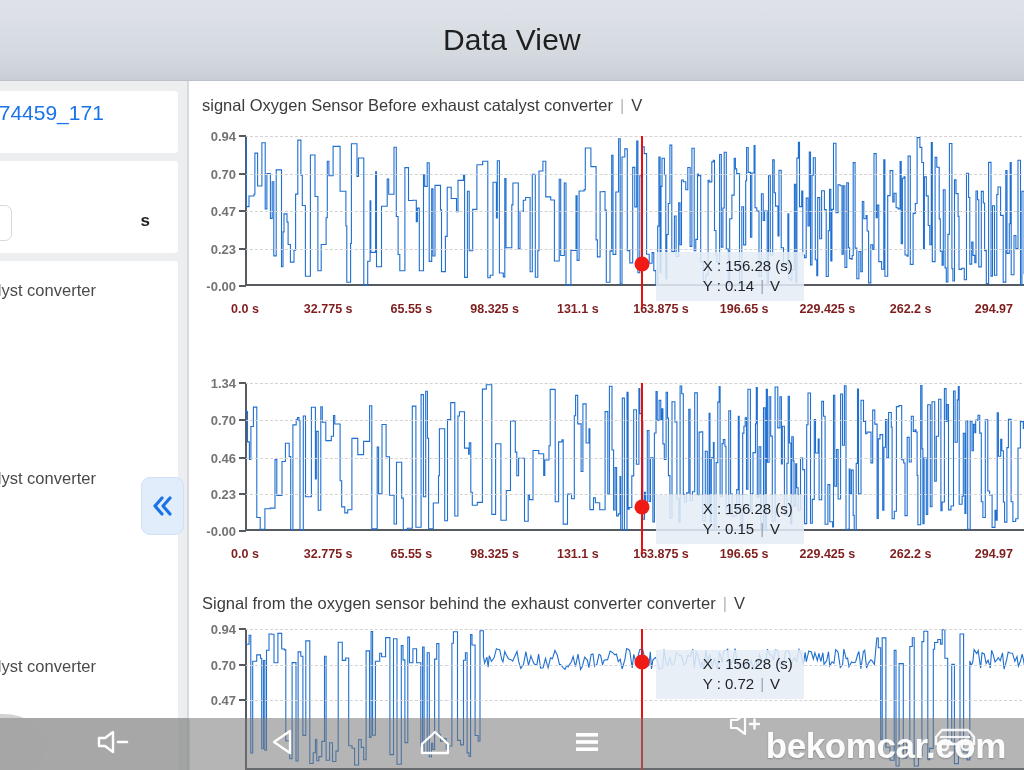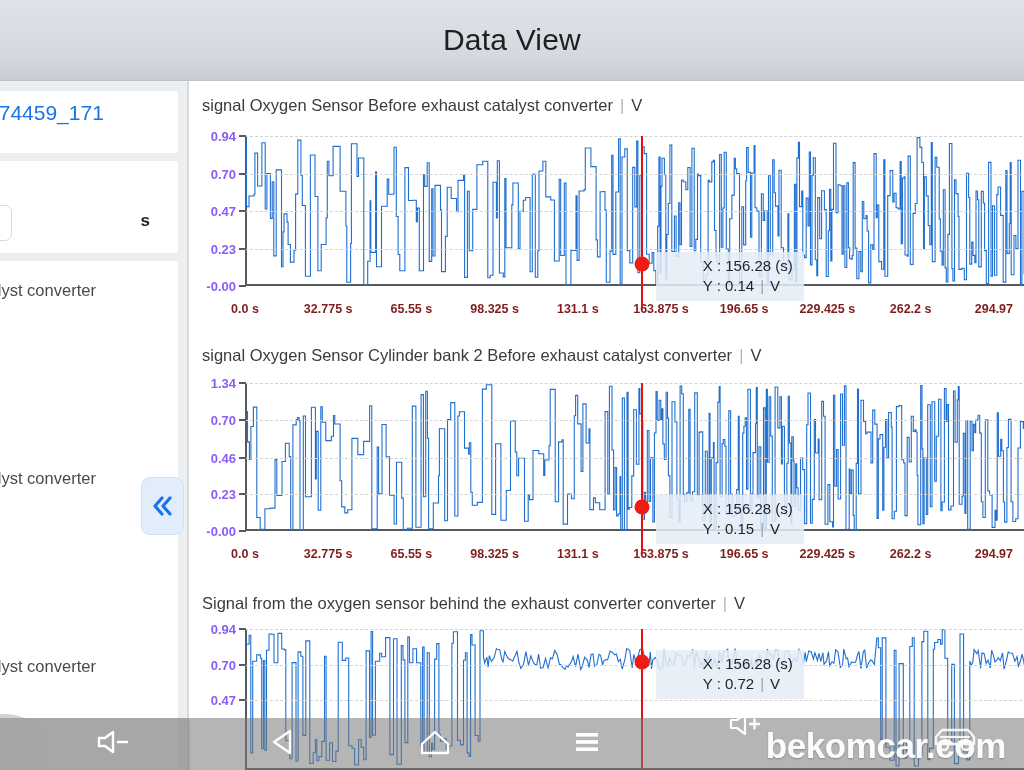--- a/index.html
+++ b/index.html
@@ -117,21 +117,21 @@
   .gridline {
     position: absolute; left: 0; width: 100%; height: 0;
     border-top: 1px dashed #d3d3d3;
   }
   .tickmark {
     position: absolute; left: -6px; width: 7px; height: 2px; background: #555b61;
   }
   .ylabel {
     position: absolute; right: 100%; margin-right: 9px;
     transform: translateY(-50%);
-    font-size: 13px; font-weight: bold; color: #8b5cf6; white-space: nowrap;
+    font-size: 13px; font-weight: bold; color: #737373; white-space: nowrap;
   }
   .xlabel {
     position: absolute; top: 100%; margin-top: 16px;
     transform: translateX(-50%);
     font-size: 12.5px; font-weight: bold; color: #7f1d1d; white-space: nowrap;
   }
   .wave { position: absolute; left: 0; top: 0; width: 100%; height: 100%; }
   .wave svg { display: block; width: 100%; height: 100%; }
 
   .cursor-line {
@@ -276,23 +276,20 @@
               <div class="cursor-dot" style="left: 396.75px; top: 127.66px;"></div>
               <div class="tooltip" style="left: 410.75px; top: 115.66px;">
                 <div class="row">X : 156.28 (s)</div>
                 <div class="row"><span>Y : 0.14</span><span class="divider">|</span><span>V</span></div>
               </div>
             </div>
         </div>
       </div>
 
       <div class="chart-block cb1">
-        <div class="chart-title">
-          <span>signal Oxygen Sensor Cylinder bank 2 Before exhaust catalyst converter</span><span class="sep">|</span><span class="unit">V</span>
-        </div>
         <div class="plot p1">
           <div class="axis-y-line"></div>
           <div class="axis-x-line"></div>
           <div class="wave">
               <svg viewBox="0 0 787 148" preserveAspectRatio="none">
                 <path d="M0.0 28.6 L2.5 28.6 L2.5 58.9 L4.4 58.9 L4.4 76.4 L5.9 76.4 L5.9 43.5 L8.4 43.5 L8.4 24.1 L11.8 24.1 L11.8 134.5 L15.2 134.5 L15.2 146.2 L19.9 146.2 L19.9 125.7 L25.1 125.7 L25.1 125.1 L30.0 125.1 L30.0 76.6 L31.8 76.6 L31.8 112.4 L37.0 112.4 L37.0 78.5 L40.4 78.5 L40.4 60.2 L44.2 60.2 L44.2 73.6 L45.7 73.6 L45.7 146.6 L47.9 146.6 L47.9 41.9 L51.2 41.9 L51.2 36.6 L52.5 36.6 L52.5 34.6 L54.0 34.6 L54.0 37.6 L55.0 37.6 L55.0 146.9 L58.3 146.9 L58.3 33.0 L60.5 33.0 L60.5 113.7 L66.4 113.7 L66.4 24.3 L70.4 24.3 L70.4 96.0 L71.3 96.0 L71.3 48.4 L73.2 48.4 L73.2 127.3 L75.8 127.3 L75.8 23.8 L77.3 23.8 L77.3 39.3 L80.8 39.3 L80.8 57.6 L86.3 57.6 L86.3 53.3 L88.5 53.3 L88.5 32.5 L89.8 32.5 L89.8 41.0 L95.1 41.0 L95.1 97.7 L96.7 97.7 L96.7 123.9 L99.8 123.9 L99.8 129.9 L102.7 129.9 L102.7 126.8 L106.9 126.8 L106.9 55.4 L112.8 55.4 L112.8 71.6 L118.6 71.6 L118.6 58.4 L124.6 58.4 L124.6 22.7 L126.8 22.7 L126.8 145.9 L132.2 145.9 L132.2 64.0 L133.6 64.0 L133.6 110.9 L137.0 110.9 L137.0 41.5 L141.1 41.5 L141.1 73.7 L144.5 73.7 L144.5 112.2 L149.1 112.2 L149.1 141.0 L151.5 141.0 L151.5 79.3 L156.7 79.3 L156.7 115.1 L158.3 115.1 L158.3 147.9 L162.3 147.9 L162.3 145.2 L167.3 145.2 L167.3 23.1 L170.9 23.1 L170.9 144.2 L176.1 144.2 L176.1 11.6 L178.4 11.6 L178.4 113.7 L180.7 113.7 L180.7 8.3 L182.4 8.3 L182.4 55.3 L183.6 55.3 L183.6 145.7 L188.3 145.7 L188.3 120.0 L193.5 120.0 L193.5 92.7 L194.4 92.7 L194.4 45.7 L199.7 45.7 L199.7 137.8 L202.5 137.8 L202.5 36.6 L205.7 36.6 L205.7 19.6 L209.8 19.6 L209.8 133.0 L212.9 133.0 L212.9 33.0 L214.4 33.0 L214.4 28.7 L219.5 28.7 L219.5 65.1 L223.6 65.1 L223.6 71.2 L224.3 71.2 L224.3 59.9 L225.8 59.9 L225.8 109.3 L227.3 109.3 L227.3 122.3 L232.3 122.3 L232.3 119.4 L237.4 119.4 L237.4 6.1 L241.3 6.1 L241.3 1.7 L246.8 1.7 L246.8 131.4 L250.6 131.4 L250.6 60.7 L255.9 60.7 L255.9 137.2 L261.3 137.2 L261.3 107.5 L265.5 107.5 L265.5 37.9 L270.3 37.9 L270.3 69.1 L271.8 69.1 L271.8 92.8 L273.6 92.8 L273.6 75.3 L279.5 75.3 L279.5 138.3 L283.2 138.3 L283.2 112.0 L284.5 112.0 L284.5 116.6 L288.0 116.6 L288.0 67.5 L293.8 67.5 L293.8 70.8 L298.7 70.8 L298.7 92.4 L299.8 92.4 L299.8 77.0 L304.0 77.0 L304.0 62.8 L305.2 62.8 L305.2 6.4 L310.2 6.4 L310.2 118.8 L313.6 118.8 L313.6 58.9 L317.0 58.9 L317.0 56.7 L318.2 56.7 L318.2 141.1 L322.5 141.1 L322.5 111.1 L326.5 111.1 L326.5 115.8 L329.3 115.8 L329.3 32.8 L330.6 32.8 L330.6 12.4 L332.7 12.4 L332.7 40.9 L336.1 40.9 L336.1 88.5 L337.9 88.5 L337.9 20.9 L341.1 20.9 L341.1 60.0 L344.0 60.0 L344.0 45.8 L344.9 45.8 L344.9 126.6 L348.5 126.6 L348.5 114.9 L350.4 114.9 L350.4 119.8 L354.7 119.8 L354.7 126.7 L360.1 126.7 L360.1 28.6 L362.8 28.6 L362.8 111.0 L364.4 111.0 L364.4 3.2 L367.0 3.2 L367.0 67.0 L368.6 67.0 L368.6 127.0 L370.1 127.0 L370.1 84.6 L371.6 84.6 L371.6 132.9 L373.3 132.9 L373.3 130.9 L375.0 130.9 L375.0 93.6 L375.7 93.6 L375.7 146.6 L377.3 146.6 L377.3 15.1 L379.4 15.1 L379.4 147.3 L382.0 147.3 L382.0 9.3 L383.1 9.3 L383.1 126.1 L384.2 126.1 L384.2 124.5 L386.8 124.5 L386.8 92.9 L388.7 92.9 L388.7 26.8 L391.4 26.8 L391.4 81.2 L393.9 81.2 L393.9 5.6 L394.8 5.6 L394.8 30.6 L396.9 30.6 L396.9 38.1 L397.8 38.1 L397.8 136.3 L399.5 136.3 L399.5 109.4 L400.5 109.4 L400.5 120.0 L402.3 120.0 L402.3 47.5 L404.0 47.5 L404.0 118.5 L405.5 118.5 L405.5 74.7 L407.9 74.7 L407.9 138.9 L409.4 138.9 L409.4 50.0 L411.0 50.0 L411.0 8.6 L412.2 8.6 L412.2 37.4 L414.1 37.4 L414.1 17.4 L415.8 17.4 L415.8 37.2 L416.9 37.2 L416.9 25.9 L417.9 25.9 L417.9 60.9 L419.3 60.9 L419.3 76.5 L421.1 76.5 L421.1 9.2 L422.5 9.2 L422.5 35.1 L423.4 35.1 L423.4 92.6 L424.9 92.6 L424.9 134.6 L427.0 134.6 L427.0 18.7 L429.9 18.7 L429.9 39.0 L431.9 39.0 L431.9 116.0 L433.9 116.0 L433.9 139.3 L435.1 139.3 L435.1 3.0 L436.7 3.0 L436.7 10.8 L438.3 10.8 L438.3 111.3 L439.5 111.3 L439.5 119.0 L441.6 119.0 L441.6 109.9 L443.8 109.9 L443.8 26.4 L445.1 26.4 L445.1 117.7 L447.5 117.7 L447.5 108.8 L449.7 108.8 L449.7 9.9 L452.3 9.9 L452.3 112.1 L454.1 112.1 L454.1 49.1 L456.0 49.1 L456.0 48.7 L457.7 48.7 L457.7 138.0 L460.3 138.0 L460.3 68.3 L462.3 68.3 L462.3 124.4 L464.1 124.4 L464.1 30.4 L465.0 30.4 L465.0 139.3 L466.3 139.3 L466.3 74.9 L468.4 74.9 L468.4 59.5 L469.1 59.5 L469.1 147.7 L471.1 147.7 L471.1 79.6 L472.8 79.6 L472.8 19.1 L474.2 19.1 L474.2 3.6 L475.1 3.6 L475.1 113.6 L477.1 113.6 L477.1 60.6 L478.3 60.6 L478.3 56.5 L479.9 56.5 L479.9 63.3 L481.0 63.3 L481.0 131.5 L483.8 131.5 L483.8 27.8 L485.6 27.8 L485.6 111.0 L487.2 111.0 L487.2 133.6 L489.5 133.6 L489.5 132.6 L491.7 132.6 L491.7 106.6 L493.3 106.6 L493.3 33.4 L494.2 33.4 L494.2 123.2 L495.9 123.2 L495.9 147.7 L497.7 147.7 L497.7 50.1 L498.9 50.1 L498.9 43.2 L500.2 43.2 L500.2 34.9 L501.5 34.9 L501.5 106.1 L502.9 106.1 L502.9 6.2 L505.4 6.2 L505.4 127.9 L507.0 127.9 L507.0 110.5 L508.0 110.5 L508.0 69.6 L510.5 69.6 L510.5 40.7 L511.3 40.7 L511.3 4.5 L512.3 4.5 L512.3 114.4 L514.0 114.4 L514.0 63.7 L515.8 63.7 L515.8 147.7 L518.5 147.7 L518.5 24.9 L520.1 24.9 L520.1 146.9 L521.3 146.9 L521.3 6.2 L522.4 6.2 L522.4 79.2 L524.1 79.2 L524.1 13.7 L525.7 13.7 L525.7 53.1 L527.3 53.1 L527.3 138.2 L530.1 138.2 L530.1 4.0 L532.8 4.0 L532.8 44.9 L534.9 44.9 L534.9 13.9 L536.4 13.9 L536.4 80.9 L537.3 80.9 L537.3 43.2 L539.4 43.2 L539.4 132.2 L541.9 132.2 L541.9 80.3 L543.2 80.3 L543.2 13.2 L544.4 13.2 L544.4 60.0 L545.9 60.0 L545.9 140.9 L546.8 140.9 L546.8 53.8 L548.3 53.8 L548.3 77.9 L549.0 77.9 L549.0 123.1 L550.7 123.1 L550.7 80.9 L551.7 80.9 L551.7 104.7 L553.1 104.7 L553.1 127.3 L555.5 127.3 L555.5 75.1 L557.7 75.1 L557.7 86.6 L559.6 86.6 L559.6 140.6 L561.7 140.6 L561.7 41.7 L563.0 41.7 L563.0 10.0 L565.5 10.0 L565.5 140.2 L567.3 140.2 L567.3 116.4 L569.3 116.4 L569.3 36.5 L570.5 36.5 L570.5 70.0 L573.2 70.0 L573.2 56.0 L574.1 56.0 L574.1 116.8 L576.7 116.8 L576.7 18.4 L578.5 18.4 L578.5 33.3 L580.1 33.3 L580.1 141.3 L582.9 141.3 L582.9 101.6 L584.8 101.6 L584.8 138.8 L587.6 138.8 L587.6 144.0 L588.5 144.0 L588.5 12.4 L589.8 12.4 L589.8 103.3 L591.6 103.3 L591.6 66.5 L593.1 66.5 L593.1 116.0 L595.6 116.0 L595.6 11.0 L597.5 11.0 L597.5 62.2 L599.4 62.2 L599.4 2.7 L601.0 2.7 L601.0 146.7 L603.1 146.7 L603.1 146.0 L604.2 146.0 L604.2 86.0 L605.0 86.0 L605.0 110.4 L606.4 110.4 L606.4 87.1 L608.2 87.1 L608.2 132.4 L609.2 132.4 L609.2 148.0 L611.2 148.0 L611.2 80.4 L612.5 80.4 L612.5 6.1 L613.5 6.1 L613.5 110.9 L616.0 110.9 L616.0 17.3 L618.5 17.3 L618.5 38.5 L620.6 38.5 L620.6 50.7 L622.0 50.7 L622.0 49.0 L623.6 49.0 L623.6 49.1 L626.0 49.1 L626.0 79.9 L627.7 79.9 L627.7 27.1 L629.8 27.1 L629.8 41.1 L632.1 41.1 L632.1 135.5 L633.3 135.5 L633.3 55.9 L635.0 55.9 L635.0 51.6 L637.7 51.6 L637.7 127.3 L638.9 127.3 L638.9 64.2 L640.5 64.2 L640.5 36.5 L641.9 36.5 L641.9 74.8 L643.6 74.8 L643.6 29.5 L646.3 29.5 L646.3 44.1 L647.1 44.1 L647.1 135.8 L649.3 135.8 L649.3 128.3 L651.4 128.3 L651.4 23.6 L654.0 23.6 L654.0 22.5 L656.7 22.5 L656.7 76.7 L658.7 76.7 L658.7 80.0 L660.0 80.0 L660.0 132.6 L662.2 132.6 L662.2 54.4 L664.2 54.4 L664.2 79.0 L666.3 79.0 L666.3 33.2 L668.3 33.2 L668.3 48.4 L670.0 48.4 L670.0 46.8 L671.0 46.8 L671.0 49.0 L672.1 49.0 L672.1 92.5 L672.9 92.5 L672.9 141.7 L675.7 141.7 L675.7 2.5 L677.0 2.5 L677.0 65.9 L677.9 65.9 L677.9 140.6 L679.1 140.6 L679.1 75.1 L681.3 75.1 L681.3 131.4 L682.7 131.4 L682.7 21.8 L685.3 21.8 L685.3 123.8 L687.0 123.8 L687.0 18.8 L689.7 18.8 L689.7 98.2 L691.3 98.2 L691.3 53.2 L693.6 53.2 L693.6 16.3 L695.9 16.3 L695.9 127.7 L697.1 127.7 L697.1 119.0 L699.4 119.0 L699.4 5.6 L701.1 5.6 L701.1 38.5 L702.1 38.5 L702.1 21.5 L703.5 21.5 L703.5 126.9 L706.0 126.9 L706.0 123.0 L708.5 123.0 L708.5 8.0 L710.1 8.0 L710.1 59.2 L712.3 59.2 L712.3 16.9 L713.3 16.9 L713.3 3.5 L714.2 3.5 L714.2 121.3 L717.1 121.3 L717.1 113.2 L718.3 113.2 L718.3 50.2 L719.9 50.2 L719.9 130.4 L720.9 130.4 L720.9 37.8 L722.7 37.8 L722.7 146.3 L725.2 146.3 L725.2 38.1 L727.0 38.1 L727.0 67.8 L728.4 67.8 L728.4 41.4 L729.8 41.4 L729.8 49.6 L730.7 49.6 L730.7 37.1 L733.0 37.1 L733.0 32.2 L734.7 32.2 L734.7 50.1 L736.3 50.1 L736.3 118.7 L737.9 118.7 L737.9 134.5 L740.3 134.5 L740.3 36.8 L742.8 36.8 L742.8 108.0 L744.6 108.0 L744.6 111.9 L747.1 111.9 L747.1 144.4 L750.0 144.4 L750.0 127.3 L751.1 127.3 L751.1 137.1 L752.2 137.1 L752.2 29.7 L753.4 29.7 L753.4 73.3 L755.7 73.3 L755.7 56.3 L756.8 56.3 L756.8 67.8 L758.4 67.8 L758.4 119.0 L759.6 119.0 L759.6 139.1 L761.9 139.1 L761.9 64.6 L763.4 64.6 L763.4 36.4 L766.1 36.4 L766.1 118.7 L767.9 118.7 L767.9 138.5 L770.7 138.5 L770.7 135.8 L773.0 135.8 L773.0 65.0 L775.4 65.0 L775.4 38.6 L778.3 38.6 L778.3 45.5 L779.3 45.5 L779.3 38.1 L780.9 38.1 L780.9 10.8 L782.9 10.8 L782.9 69.9 L785.0 69.9 L785.0 8.5 L787.5 8.5" fill="none" stroke="#1f6fd0" stroke-width="1.1"></path>
               </svg>
             </div>
           <div class="overlays">
               <div class="gridline" style="top: 0px;"></div>

